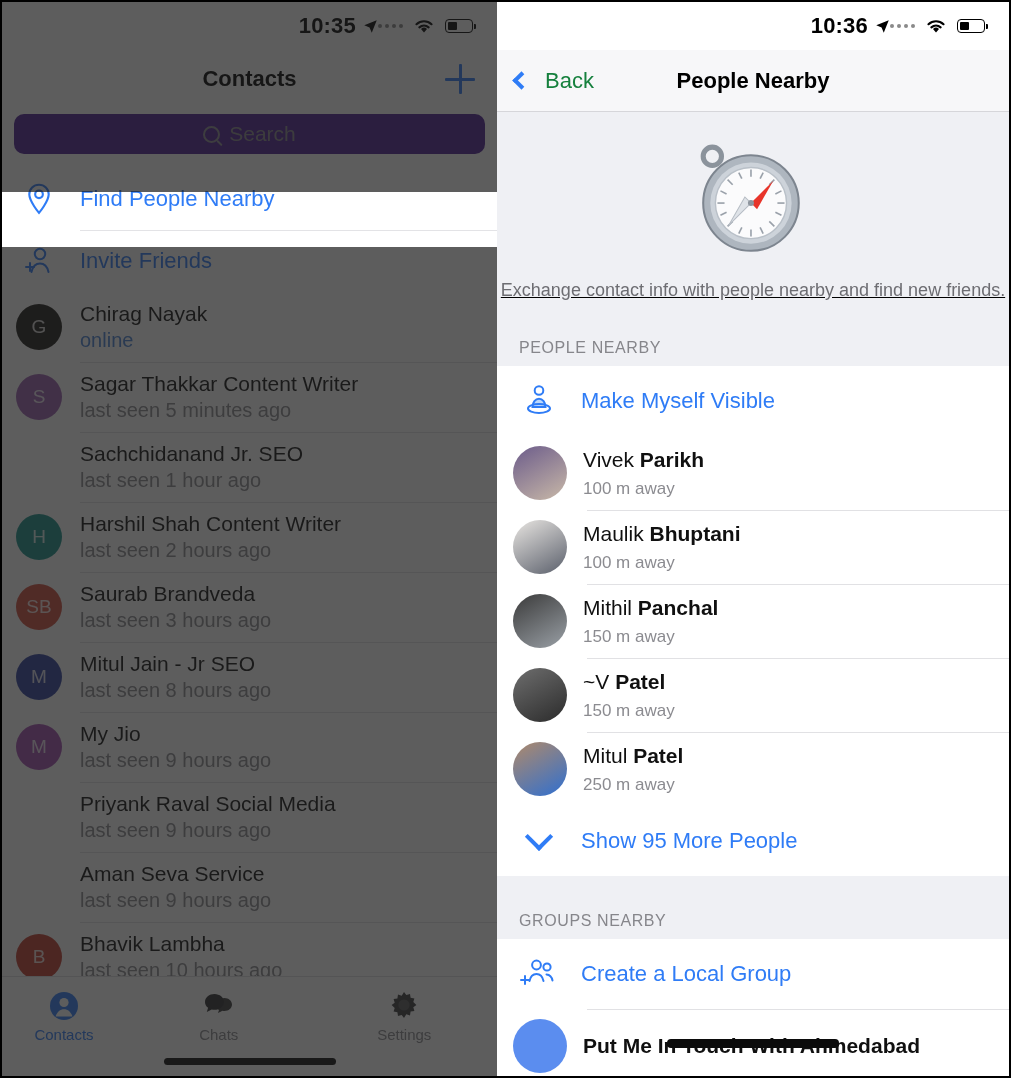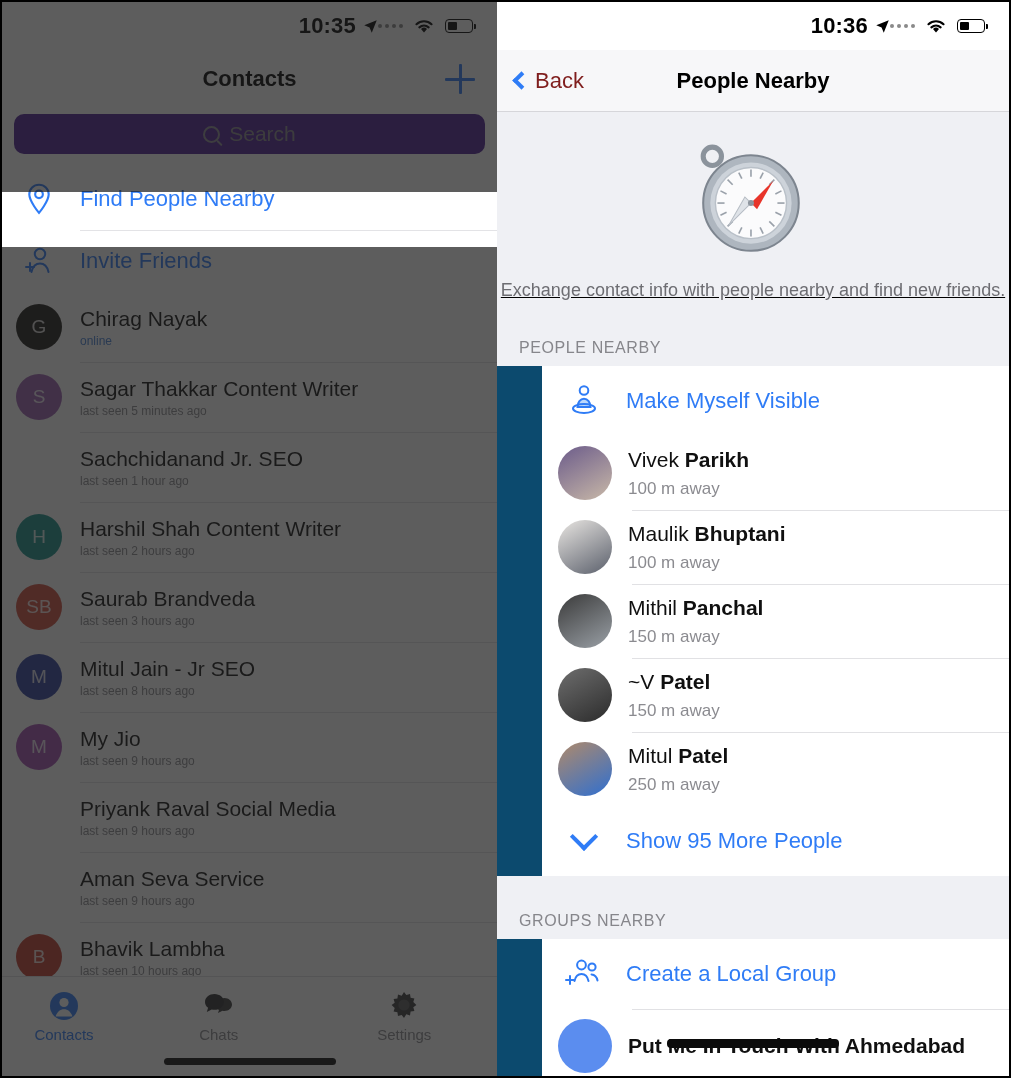--- a/index.html
+++ b/index.html
@@ -93,21 +93,21 @@
   }
   .avatar {
     width: 46px; min-width: 46px; height: 46px; border-radius: 50%;
     display: flex; align-items: center; justify-content: center;
     color: rgba(255,255,255,.82); font-size: 19px; font-weight: 500;
     overflow: hidden; position: relative;
   }
   .avatar.blank { background: transparent; }
   .meta { display: flex; flex-direction: column; gap: 3px; }
   .c-name { font-size: 21px; color: #0f0f0f; }
-  .c-sub { font-size: 12px; color: #8b8b90; }
+  .c-sub { font-size: 20px; color: #8b8b90; }
   .c-sub.online { color: #4a83d6; }
   .contact-row { height: 70px; }
 
   .tabbar {
     position: absolute; left: 0; right: 0; bottom: 0; height: 100px;
     background: #fff; display: flex; align-items: flex-start;
     padding-top: 6px; border-top: 1px solid #dedee2;
   }
   .tab {
     flex: 1; display: flex; flex-direction: column;
@@ -143,31 +143,31 @@
   }
   .r-nav .title { font-size: 22px; font-weight: bold; color: #000; }
   .back {
     position: absolute; left: 18px; top: 50%; transform: translateY(-50%);
     display: flex; align-items: center; gap: 7px; cursor: pointer;
   }
   .back .chev {
     width: 13px; height: 13px; border-left: 4px solid #2f7cf6;
     border-bottom: 4px solid #2f7cf6; transform: rotate(45deg);
   }
-  .back .btxt { font-size: 22px; color: #7f1d1d; }
+  .back .btxt { font-size: 22px; color: #15803d; margin-left: 10px; }
 
   .hero { background: #eff0f4; padding: 26px 0 22px; text-align: center; text-decoration: underline; }
   .hero .desc { font-size: 18px; color: #6d6d72; line-height: 1.4; margin-top: 18px; }
   .compass { width: 122px; height: 122px; margin: 0 auto; display: block; }
 
   .sect-head {
     background: #eff0f4; padding: 14px 22px 9px;
     font-size: 16px; color: #86868b; letter-spacing: .6px;
   }
-  .list { background: #0c4a6e; padding-left: 45px; }
+  .list { background: #404040; }
   .r-row {
     display: flex; align-items: center; gap: 16px;
     padding: 0 16px; position: relative; min-height: 74px; background: #fff;
   }
   .r-row + .r-row::before {
     content: ""; position: absolute; left: 90px; right: 0; top: 0;
     height: 1px; background: #e1e1e4;
   }
   .r-action { min-height: 70px; }
   .r-action .lbl { font-size: 22px; color: #2f7cf6; }

